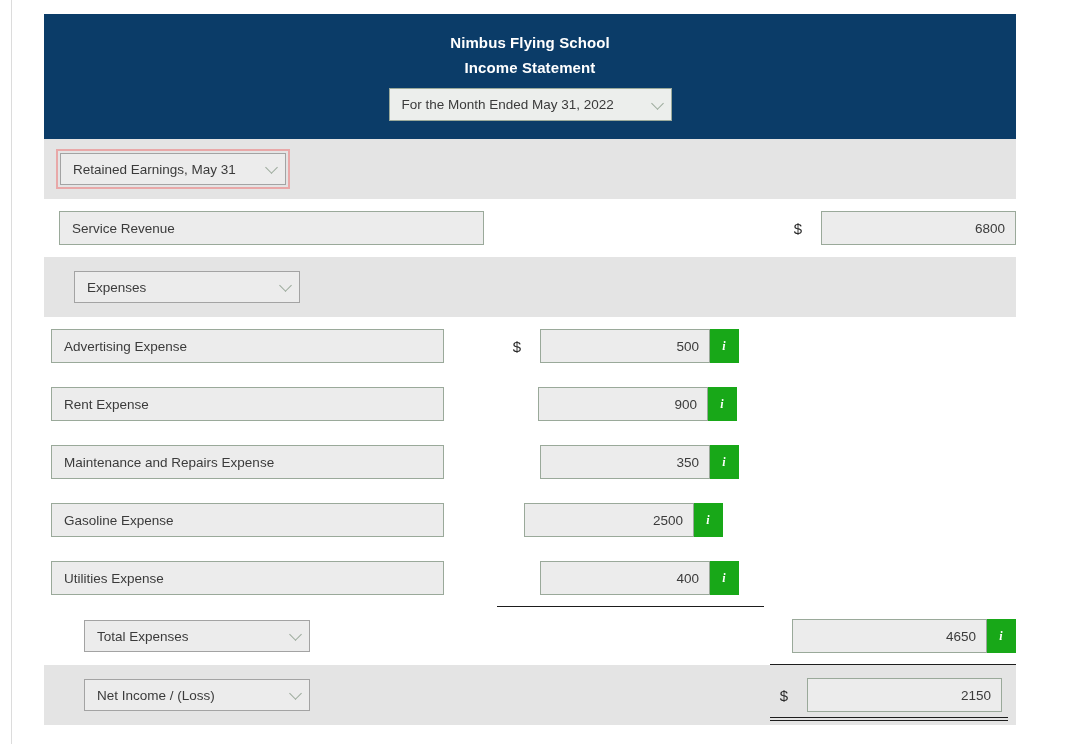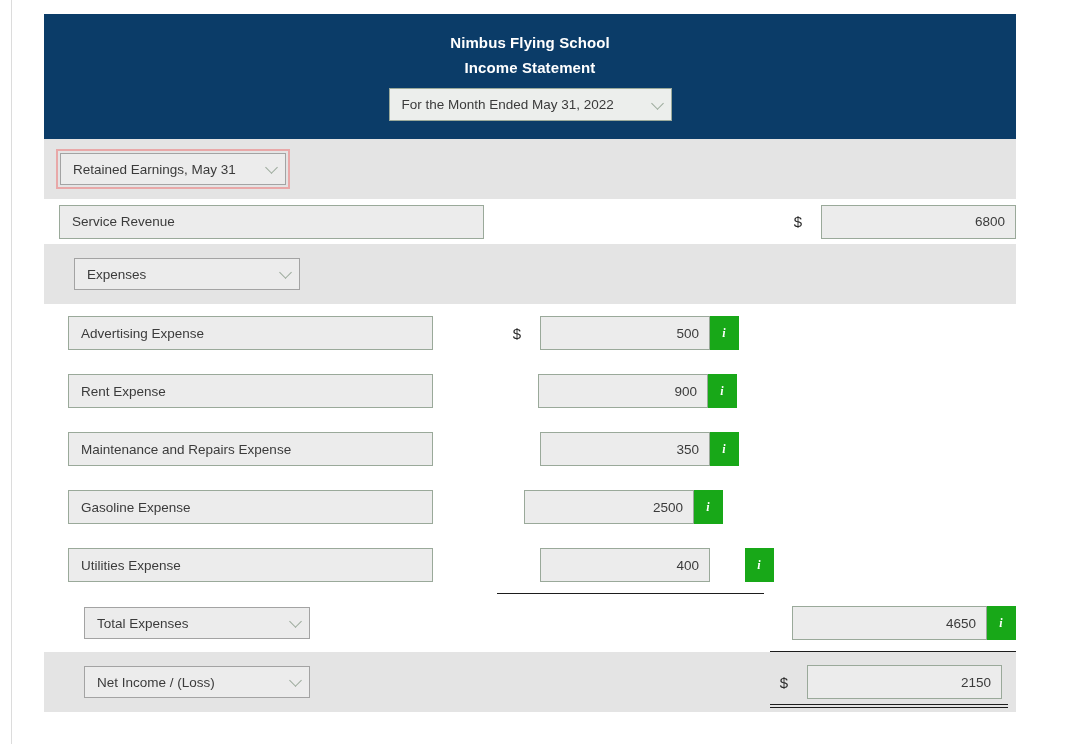--- a/index.html
+++ b/index.html
@@ -106,21 +106,21 @@
     background: #ececec;
     border: 1px solid #9aa99a;
     display: flex;
     align-items: center;
     padding: 0 12px;
     font-size: 13.5px;
     color: #3b3b3b;
   }
 
   .acct-wide   { width: 425px; margin-left: 15px; }
-  .acct-indent { width: 365px; margin-left: 24px; }
+  .acct-indent { width: 393px; margin-left: 7px; }
 
   .sel-group   { width: 226px; margin-left: 15px; }
   .sel-group2  { width: 226px; margin-left: 40px; }
 
   
   .dollar {
     font-size: 15px;
     color: #2a2a2a;
     width: 14px;
     text-align: center;
@@ -201,21 +201,21 @@
 
     <div class="row shaded" style="height:60px;">
       <div class="sel-group" style="margin-left:16px;">
         <div class="select err-outline">
           <span>Retained Earnings, May 31</span>
           <span class="chev"></span>
         </div>
       </div>
     </div>
 
-    <div class="row" style="height:45px;">
+    <div class="row" style="height:58px;">
       <div class="acct-input acct-wide">Service Revenue</div>
 
       <div class="abs" style="left:747px; top:50%; transform:translateY(-50%);
                               display:flex; align-items:center;">
         <span class="dollar">$</span>
         <div class="amt-wrap" style="margin-left:16px;">
           <div class="amt" style="width:195px;">6800</div>
         </div>
       </div>
     </div>
@@ -280,21 +280,21 @@
         </div>
       </div>
     </div>
 
     <div class="row" style="height:58px;">
       <div class="acct-input acct-indent">Utilities Expense</div>
 
       <div class="abs" style="left:466px; top:50%; transform:translateY(-50%);
                               display:flex; align-items:center;">
         <span class="dollar"></span>
-        <div class="amt-wrap" style="margin-left:16px;gap:35px;">
+        <div class="amt-wrap" style="margin-left:16px;">
           <div class="amt w170">400</div>
           <div class="info-btn">i</div>
         </div>
       </div>
     </div>
 
     <div class="row" style="height:58px;">
 
       <div class="rule-single" style="left:453px; top:-1px; width:267px;"></div>
 

